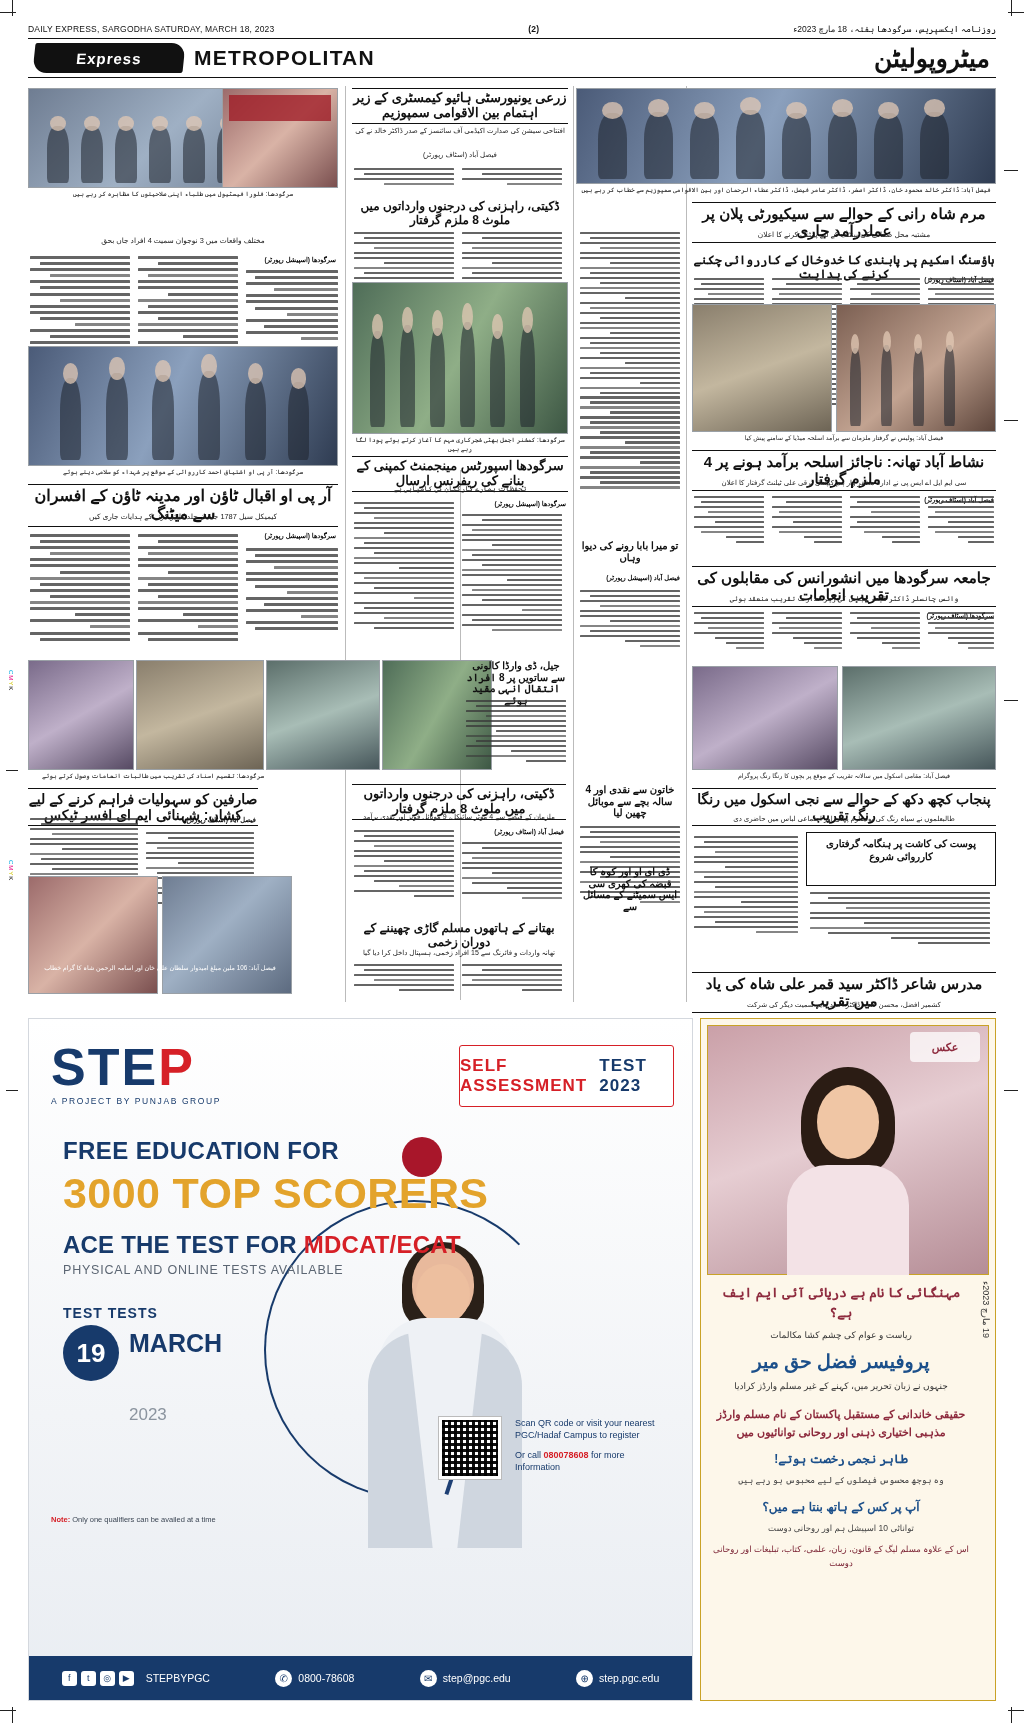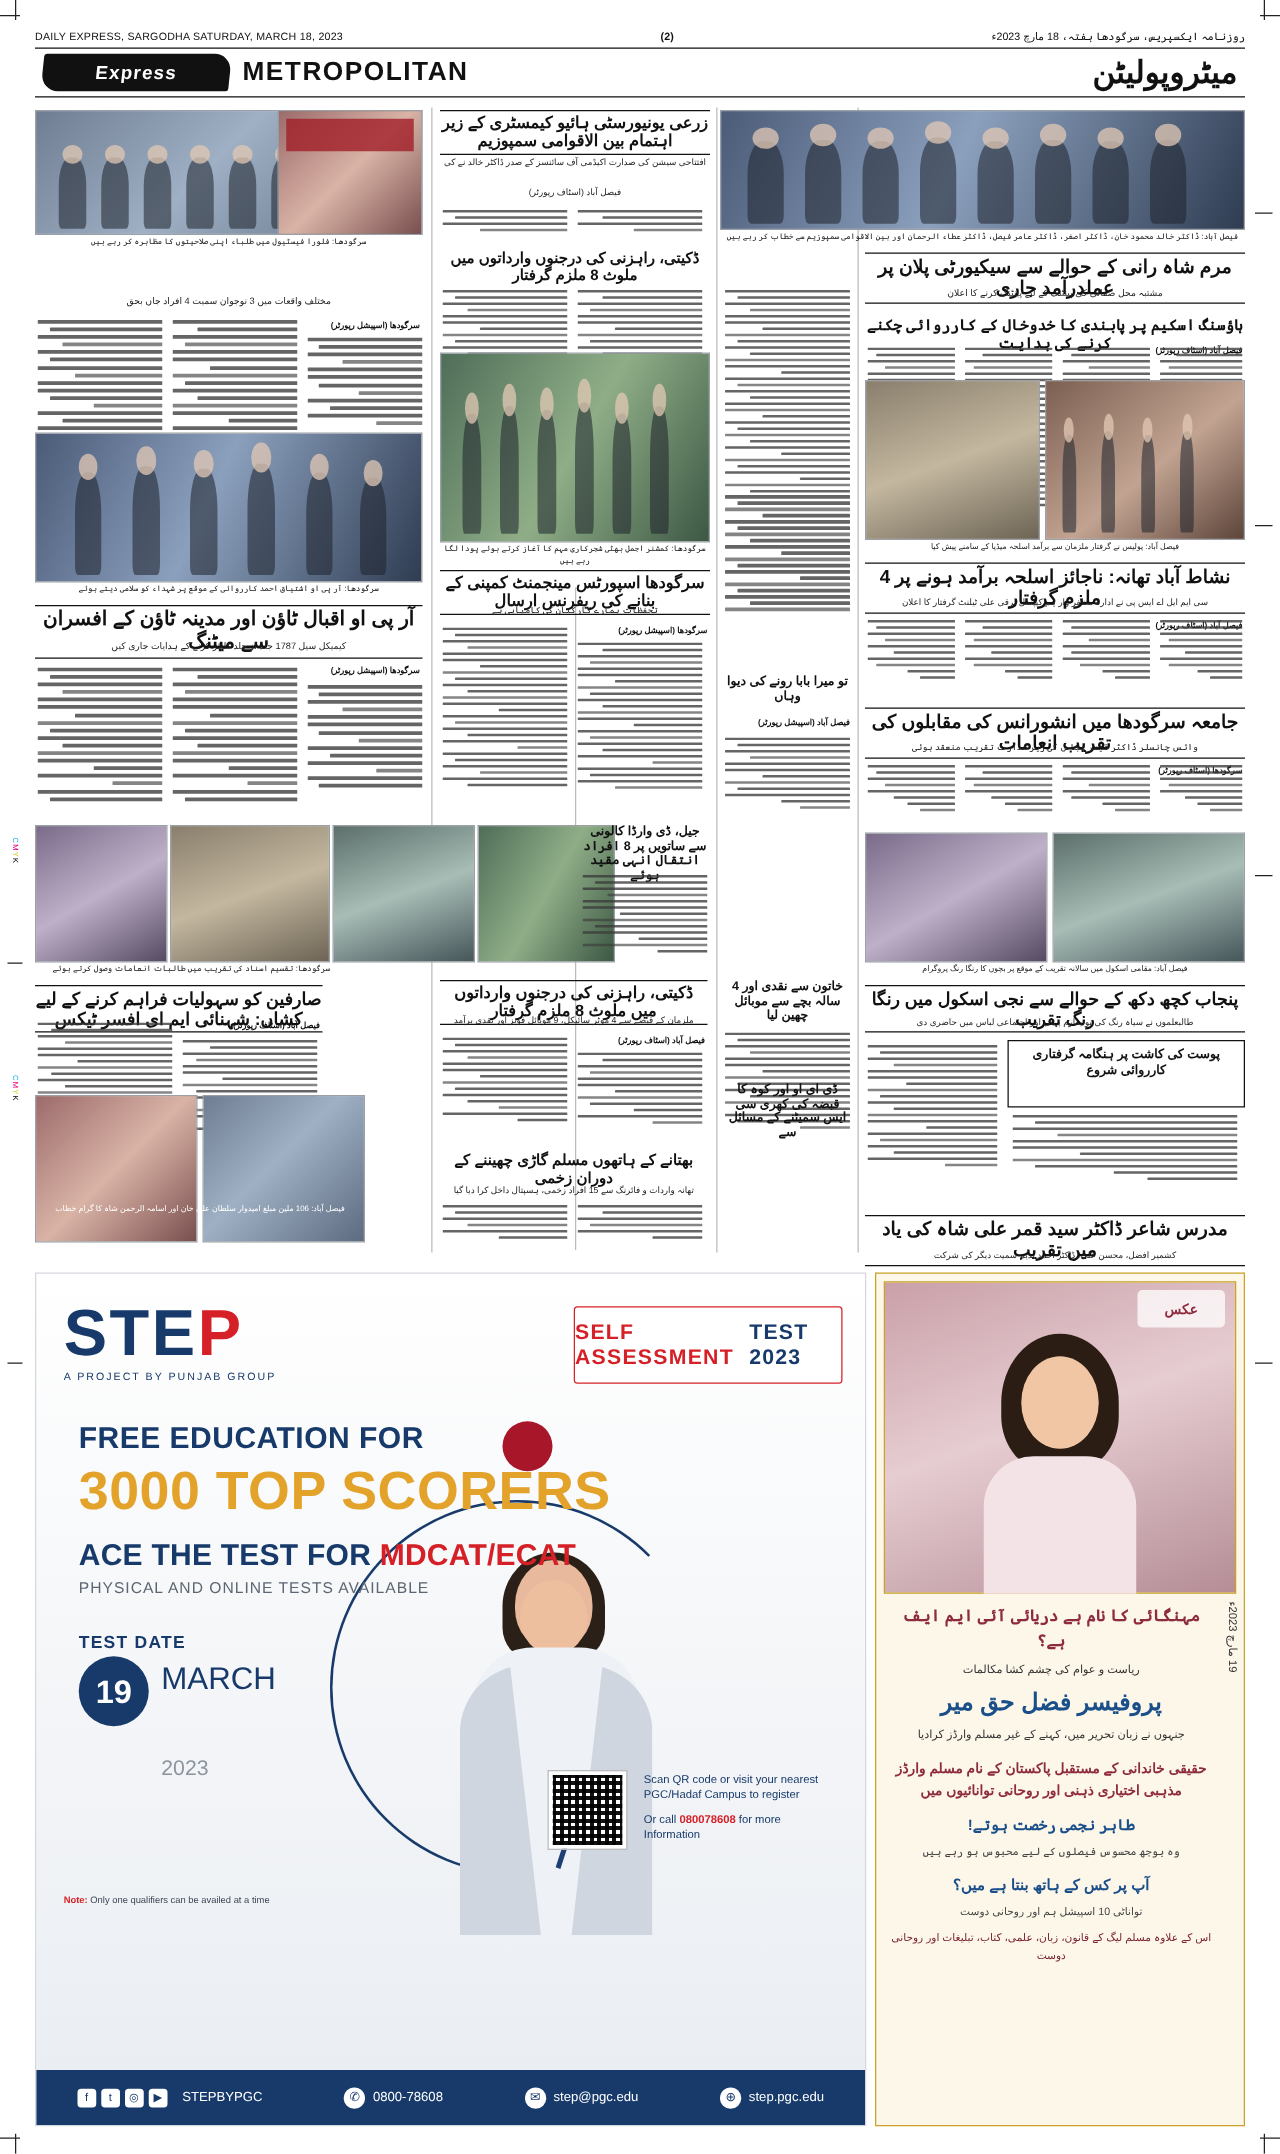--- a/index.html
+++ b/index.html
@@ -139,21 +139,21 @@
   .ad-h3 { position: absolute; left: 34px; top: 212px; font-size: 24px; font-weight: bold; color: #173a6b; letter-spacing: .2px; }
   .ad-h3 em { color: #d62027; font-style: normal; }
   .ad-h4 { position: absolute; left: 34px; top: 244px; font-size: 12.5px; color: #5c6673; letter-spacing: .8px; }
   .ad-td { position: absolute; left: 34px; top: 286px; font-size: 14px; font-weight: bold; color: #173a6b; letter-spacing: 1px; }
   .ad-day {
     position: absolute; left: 34px; top: 306px; width: 56px; height: 56px;
     border-radius: 50%; background: #173a6b; color: #fff;
     display: flex; align-items: center; justify-content: center;
     font-size: 26px; font-weight: bold;
   }
-  .ad-mon { position: absolute; left: 100px; top: 310px; font-size: 25px; font-weight: normal; color: #173a6b; }
+  .ad-mon { position: absolute; left: 100px; top: 310px; font-size: 25px; font-weight: bold; color: #173a6b; }
   .ad-yr { position: absolute; left: 100px; top: 338px; font-size: 17px; color: #8b949f; margin-top: 48px; }
   .ad-schol {
     position: absolute; left: 20px; top: 384px; width: 250px; height: 105px;
     background: #173a6b; color: #fff; border-radius: 4px; padding: 10px 12px;
   }
   .ad-schol .big { font-size: 15px; font-weight: bold; color: #e3a32b; }
   .ad-schol .sm { font-size: 9.5px; color: #dbe3ee; margin-bottom: 7px; }
   .ad-note { position: absolute; left: 22px; top: 496px; font-size: 7.5px; color: #3c4654; }
   .ad-note b { color: #d62027; }
   .qr {
@@ -1144,21 +1144,21 @@
         <div class="pen"></div>
     </div>
 
     <div class="ad-h1">FREE EDUCATION FOR</div>
     <div class="ad-h2">3000 TOP SCORERS</div>
     <div class="ad-h3">
       <span>ACE THE TEST FOR </span><em>MDCAT/ECAT</em>
     </div>
     <div class="ad-h4">PHYSICAL AND ONLINE TESTS AVAILABLE</div>
 
-    <div class="ad-td">TEST DATE</div>
+    <div class="ad-td">TEST TESTS</div>
     <div class="ad-day">19</div>
     <div class="ad-mon">MARCH</div>
     <div class="ad-yr">2023</div>
 
     <div class="ad-note">
       <b>Note:</b><span> Only one qualifiers can be availed at a time</span>
     </div>
 
     <div class="qr"></div>
     <div class="qr-txt">

